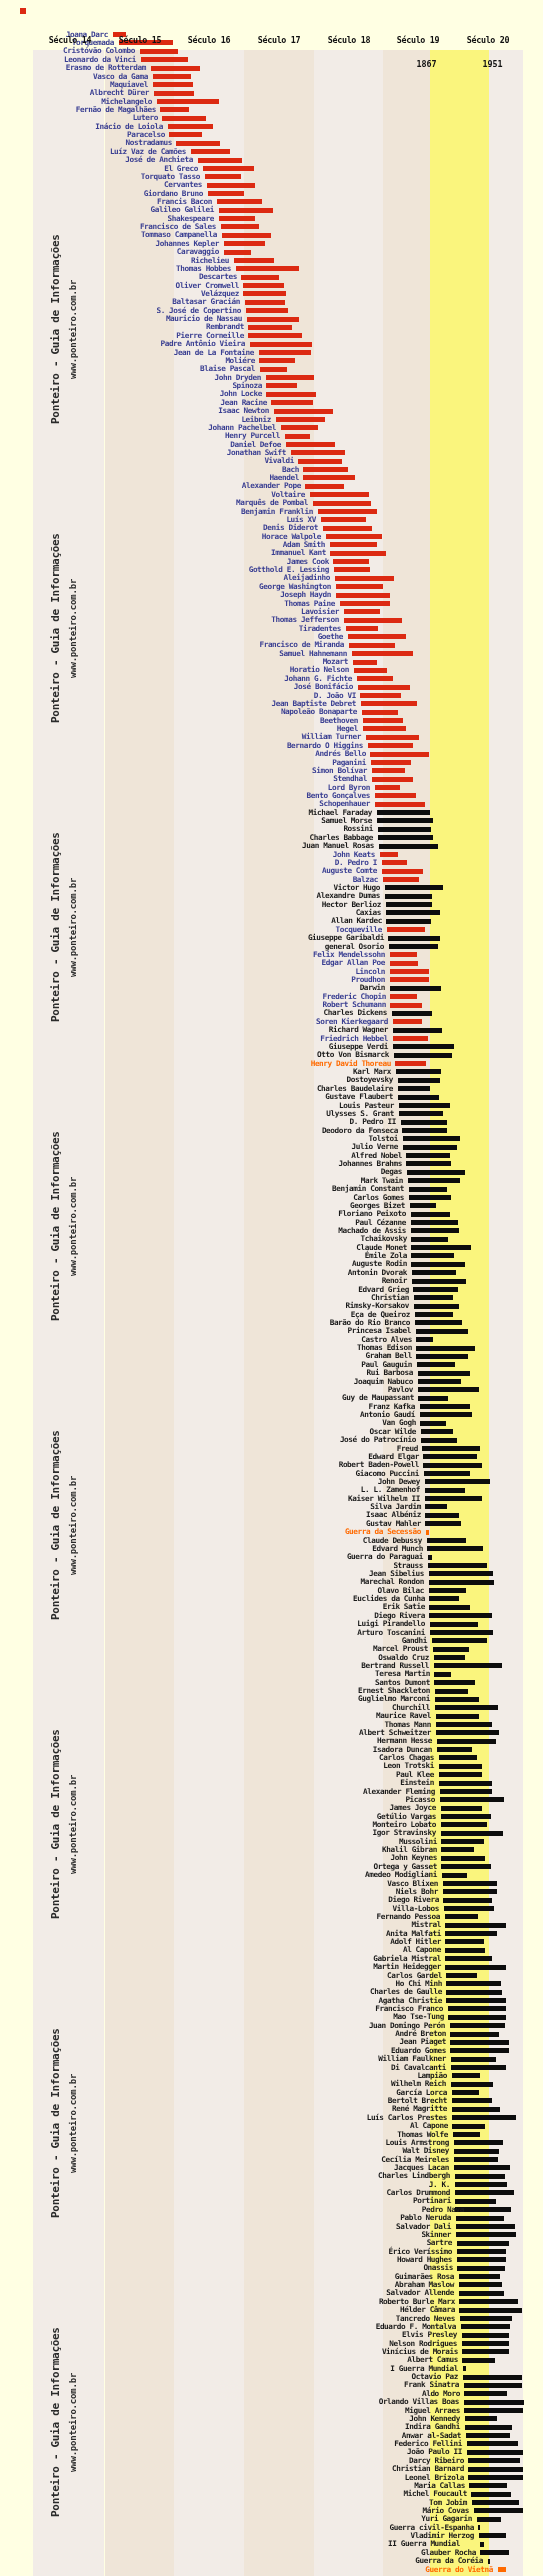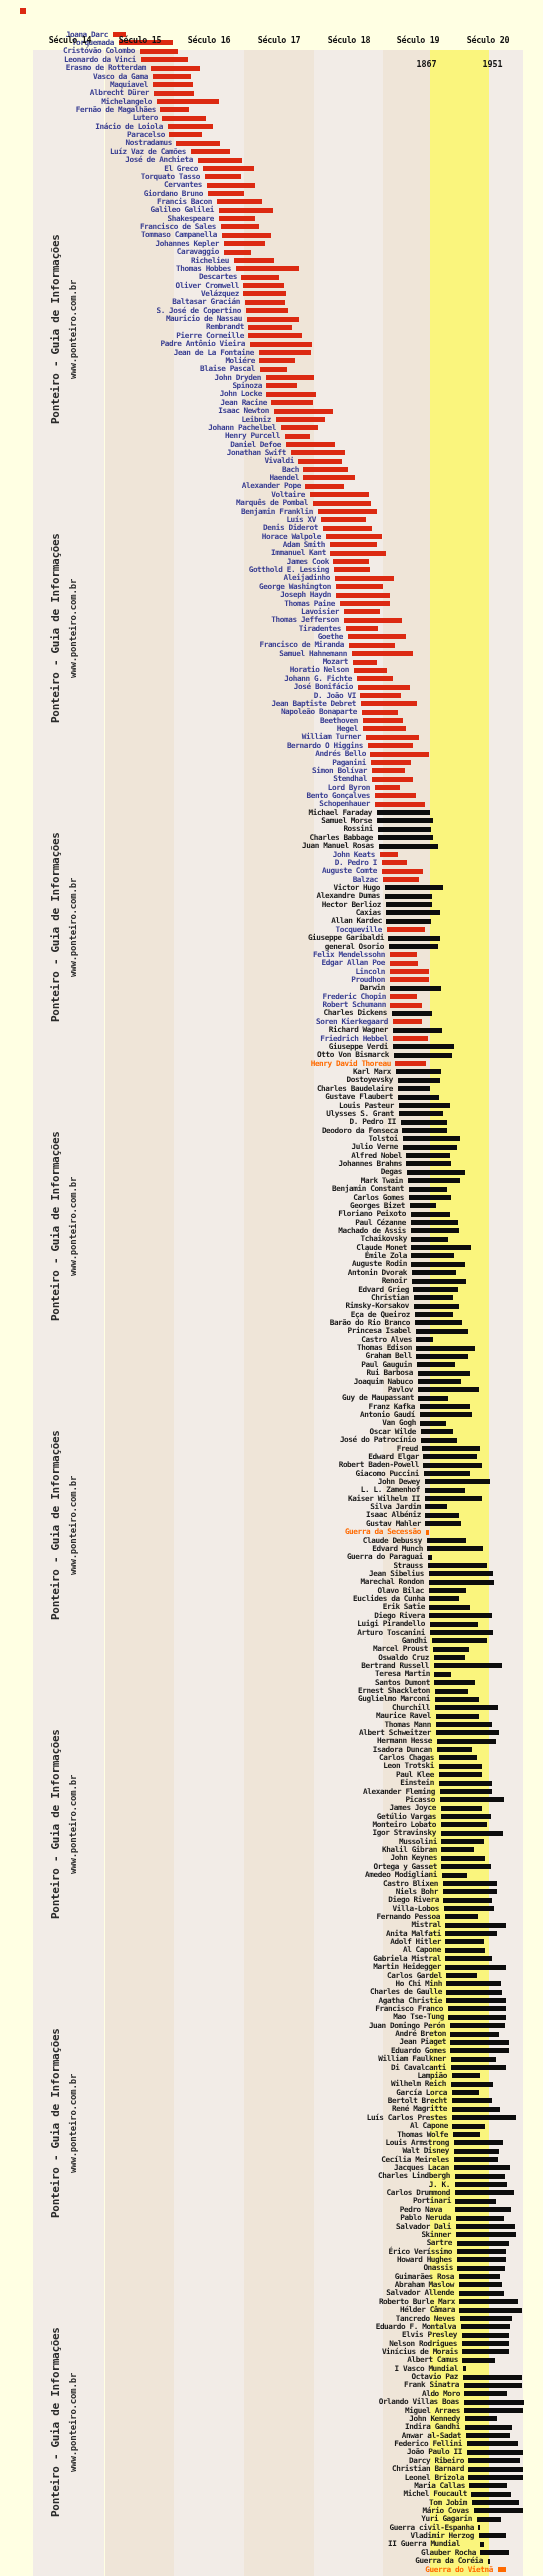--- a/index.html
+++ b/index.html
@@ -471,21 +471,21 @@
     <span class="plabel" style="right: 107px; top: 1838px; color: rgb(26, 26, 26);">Mussolini</span>
     <div class="bar" style="left: 441px; top: 1847px; width: 33px; background: rgb(13, 13, 13);"></div>
     <span class="plabel" style="right: 107px; top: 1846px; color: rgb(26, 26, 26);">Khalil Gibran</span>
     <div class="bar" style="left: 441px; top: 1856px; width: 44px; background: rgb(13, 13, 13);"></div>
     <span class="plabel" style="right: 107px; top: 1854px; color: rgb(26, 26, 26);">John Keynes</span>
     <div class="bar" style="left: 441px; top: 1864px; width: 50px; background: rgb(13, 13, 13);"></div>
     <span class="plabel" style="right: 107px; top: 1863px; color: rgb(26, 26, 26);">Ortega y Gasset</span>
     <div class="bar" style="left: 442px; top: 1873px; width: 25px; background: rgb(13, 13, 13);"></div>
     <span class="plabel" style="right: 107px; top: 1871px; color: rgb(26, 26, 26);">Amedeo Modigliani</span>
     <div class="bar" style="left: 443px; top: 1881px; width: 54px; background: rgb(13, 13, 13);"></div>
-    <span class="plabel" style="right: 106px; top: 1880px; color: rgb(26, 26, 26);">Castro Blixen</span>
+    <span class="plabel" style="right: 106px; top: 1880px; color: rgb(26, 26, 26);">Vasco Blixen</span>
     <div class="bar" style="left: 443px; top: 1889px; width: 54px; background: rgb(13, 13, 13);"></div>
     <span class="plabel" style="right: 106px; top: 1888px; color: rgb(26, 26, 26);">Niels Bohr</span>
     <div class="bar" style="left: 443px; top: 1898px; width: 49px; background: rgb(13, 13, 13);"></div>
     <span class="plabel" style="right: 105px; top: 1896px; color: rgb(26, 26, 26);">Diego Rivera</span>
     <div class="bar" style="left: 444px; top: 1906px; width: 50px; background: rgb(13, 13, 13);"></div>
     <span class="plabel" style="right: 105px; top: 1905px; color: rgb(26, 26, 26);">Villa-Lobos</span>
     <div class="bar" style="left: 445px; top: 1914px; width: 33px; background: rgb(13, 13, 13);"></div>
     <span class="plabel" style="right: 104px; top: 1913px; color: rgb(26, 26, 26);">Fernando Pessoa</span>
     <div class="bar" style="left: 445px; top: 1923px; width: 61px; background: rgb(13, 13, 13);"></div>
     <span class="plabel" style="right: 103px; top: 1921px; color: rgb(26, 26, 26);">Mistral</span>
@@ -549,21 +549,21 @@
     <span class="plabel" style="right: 95px; top: 2164px; color: rgb(26, 26, 26);">Jacques Lacan</span>
     <div class="bar" style="left: 455px; top: 2174px; width: 50px; background: rgb(13, 13, 13);"></div>
     <span class="plabel" style="right: 94px; top: 2172px; color: rgb(26, 26, 26);">Charles Lindbergh</span>
     <div class="bar" style="left: 455px; top: 2182px; width: 52px; background: rgb(13, 13, 13);"></div>
     <span class="plabel" style="right: 94px; top: 2181px; color: rgb(26, 26, 26);">J. K.</span>
     <div class="bar" style="left: 455px; top: 2190px; width: 59px; background: rgb(13, 13, 13);"></div>
     <span class="plabel" style="right: 94px; top: 2189px; color: rgb(26, 26, 26);">Carlos Drummond</span>
     <div class="bar" style="left: 455px; top: 2199px; width: 41px; background: rgb(13, 13, 13);"></div>
     <span class="plabel" style="right: 93px; top: 2197px; color: rgb(26, 26, 26);">Portinari</span>
     <div class="bar" style="left: 455px; top: 2207px; width: 56px; background: rgb(13, 13, 13);"></div>
-    <span class="plabel" style="right: 102px; top: 2206px; color: rgb(26, 26, 26); text-align: right;">Pedro Nava</span>
+    <span class="plabel" style="right: 80px; top: 2206px; color: rgb(26, 26, 26); text-align: right;">Pedro Nava</span>
     <div class="bar" style="left: 456px; top: 2216px; width: 48px; background: rgb(13, 13, 13);"></div>
     <span class="plabel" style="right: 93px; top: 2214px; color: rgb(26, 26, 26);">Pablo Neruda</span>
     <div class="bar" style="left: 456px; top: 2224px; width: 59px; background: rgb(13, 13, 13);"></div>
     <span class="plabel" style="right: 93px; top: 2223px; color: rgb(26, 26, 26);">Salvador Dali</span>
     <div class="bar" style="left: 456px; top: 2232px; width: 60px; background: rgb(13, 13, 13);"></div>
     <span class="plabel" style="right: 93px; top: 2231px; color: rgb(26, 26, 26);">Skinner</span>
     <div class="bar" style="left: 457px; top: 2241px; width: 52px; background: rgb(13, 13, 13);"></div>
     <span class="plabel" style="right: 92px; top: 2239px; color: rgb(26, 26, 26);">Sartre</span>
     <div class="bar" style="left: 457px; top: 2249px; width: 49px; background: rgb(13, 13, 13);"></div>
     <span class="plabel" style="right: 92px; top: 2248px; color: rgb(26, 26, 26);">Érico Veríssimo</span>
@@ -587,21 +587,21 @@
     <span class="plabel" style="right: 88px; top: 2323px; color: rgb(26, 26, 26);">Eduardo F. Montalva</span>
     <div class="bar" style="left: 462px; top: 2333px; width: 47px; background: rgb(13, 13, 13);"></div>
     <span class="plabel" style="right: 87px; top: 2331px; color: rgb(26, 26, 26);">Elvis Presley</span>
     <div class="bar" style="left: 462px; top: 2341px; width: 47px; background: rgb(13, 13, 13);"></div>
     <span class="plabel" style="right: 87px; top: 2340px; color: rgb(26, 26, 26);">Nelson Rodrigues</span>
     <div class="bar" style="left: 462px; top: 2349px; width: 47px; background: rgb(13, 13, 13);"></div>
     <span class="plabel" style="right: 86px; top: 2348px; color: rgb(26, 26, 26);">Vinícius de Morais</span>
     <div class="bar" style="left: 462px; top: 2358px; width: 33px; background: rgb(13, 13, 13);"></div>
     <span class="plabel" style="right: 86px; top: 2356px; color: rgb(26, 26, 26);">Albert Camus</span>
     <div class="bar" style="left: 463px; top: 2366px; width: 2.8px; background: rgb(13, 13, 13);"></div>
-    <span class="plabel" style="right: 86px; top: 2365px; color: rgb(26, 26, 26);">I Vasco Mundial</span>
+    <span class="plabel" style="right: 86px; top: 2365px; color: rgb(26, 26, 26);">I Guerra Mundial</span>
     <div class="bar" style="left: 463px; top: 2375px; width: 59px; background: rgb(13, 13, 13);"></div>
     <span class="plabel" style="right: 86px; top: 2373px; color: rgb(26, 26, 26);">Octavio Paz</span>
     <div class="bar" style="left: 464px; top: 2383px; width: 58px; background: rgb(13, 13, 13);"></div>
     <span class="plabel" style="right: 85px; top: 2381px; color: rgb(26, 26, 26);">Frank Sinatra</span>
     <div class="bar" style="left: 464px; top: 2391px; width: 43px; background: rgb(13, 13, 13);"></div>
     <span class="plabel" style="right: 84px; top: 2390px; color: rgb(26, 26, 26);">Aldo Moro</span>
     <div class="bar" style="left: 464px; top: 2400px; width: 60px; background: rgb(13, 13, 13);"></div>
     <span class="plabel" style="right: 85px; top: 2398px; color: rgb(26, 26, 26);">Orlando Villas Boas</span>
     <div class="bar" style="left: 464px; top: 2408px; width: 59px; background: rgb(13, 13, 13);"></div>
     <span class="plabel" style="right: 84px; top: 2407px; color: rgb(26, 26, 26);">Miguel Arraes</span>

